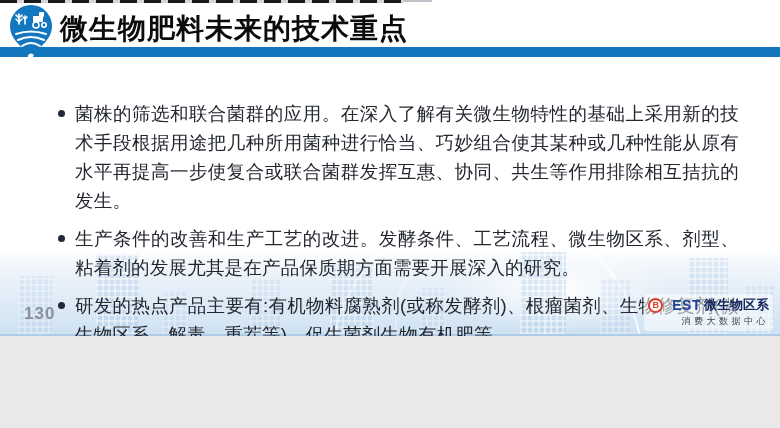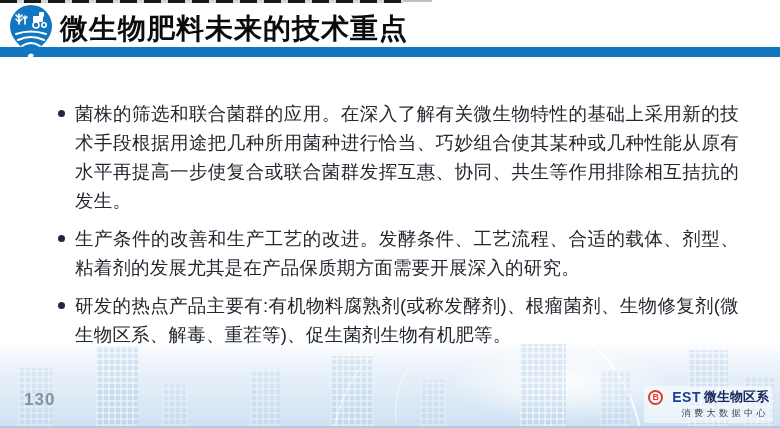--- a/index.html
+++ b/index.html
@@ -1,17 +1,17 @@
 <!DOCTYPE html>
 <html><head>
 <meta charset="utf-8">
 <style>
   html,body { margin:0; padding:0; background:#e9e9e9; }
   .slide {
-    position:relative; width:780px; height:428px; background:#ffffff;
+    position:relative; width:780px; height:336px; background:#ffffff;
     overflow:hidden; font-family:"Liberation Sans", sans-serif;
   }
 
   
   .top-artifact {
     position:absolute; top:0; left:0; width:404px; height:3px;
     background:repeating-linear-gradient(90deg,#191919 0 17px, rgba(25,25,25,.18) 17px 24px);
   }
   .top-artifact-tail {
     position:absolute; top:0; left:404px; width:28px; height:2px;
@@ -73,21 +73,21 @@
   .band-arc {
     position:absolute; left:330px; bottom:-190px; width:310px; height:310px;
     border:2px solid rgba(255,255,255,.8); border-radius:50%;
   }
   .band-arc2 {
     position:absolute; left:395px; bottom:-60px; width:150px; height:150px;
     border:1px solid rgba(255,255,255,.6); border-radius:50%;
   }
 
   .page-number {
-    position:absolute; left:24px; bottom:18px; z-index:2;
+    position:absolute; left:24px; bottom:12px; z-index:2;
     font-size:17px; font-weight:600; color:#8a9099; letter-spacing:1px;
   }
 
   
   .logo {
     position:absolute; right:7px; bottom:5px; z-index:2;
     background:rgba(255,255,255,.55); padding:2px 4px 3px 4px; border-radius:3px;
   }
   .logo-row1 { display:flex; align-items:center; }
   .logo-b {
@@ -142,21 +142,21 @@
   <div class="slide-title">微生物肥料未来的技术重点</div>
   <div class="accent-bar"></div>
 
   <div class="content">
     <div class="bullet-item">
       <span class="bullet-dot"></span>
       <p class="bullet-text">菌株的筛选和联合菌群的应用。在深入了解有关微生物特性的基础上采用新的技术手段根据用途把几种所用菌种进行恰当、巧妙组合使其某种或几种性能从原有水平再提高一步使复合或联合菌群发挥互惠、协同、共生等作用排除相互拮抗的发生。</p>
     </div>
     <div class="bullet-item">
       <span class="bullet-dot"></span>
-      <p class="bullet-text">生产条件的改善和生产工艺的改进。发酵条件、工艺流程、合适的载体、剂型、粘着剂的发展尤其是在产品保质期方面需要开展深入的研究。</p>
+      <p class="bullet-text">生产条件的改善和生产工艺的改进。发酵条件、工艺流程、微生物区系、剂型、粘着剂的发展尤其是在产品保质期方面需要开展深入的研究。</p>
     </div>
     <div class="bullet-item">
       <span class="bullet-dot"></span>
       <p class="bullet-text">研发的热点产品主要有:有机物料腐熟剂(或称发酵剂)、根瘤菌剂、生物修复剂(微生物区系、解毒、重茬等)、促生菌剂生物有机肥等。</p>
     </div>
   </div>
 
   <div class="footer-band">
     <div class="band-glow"></div>
     <div class="band-arc"></div>

